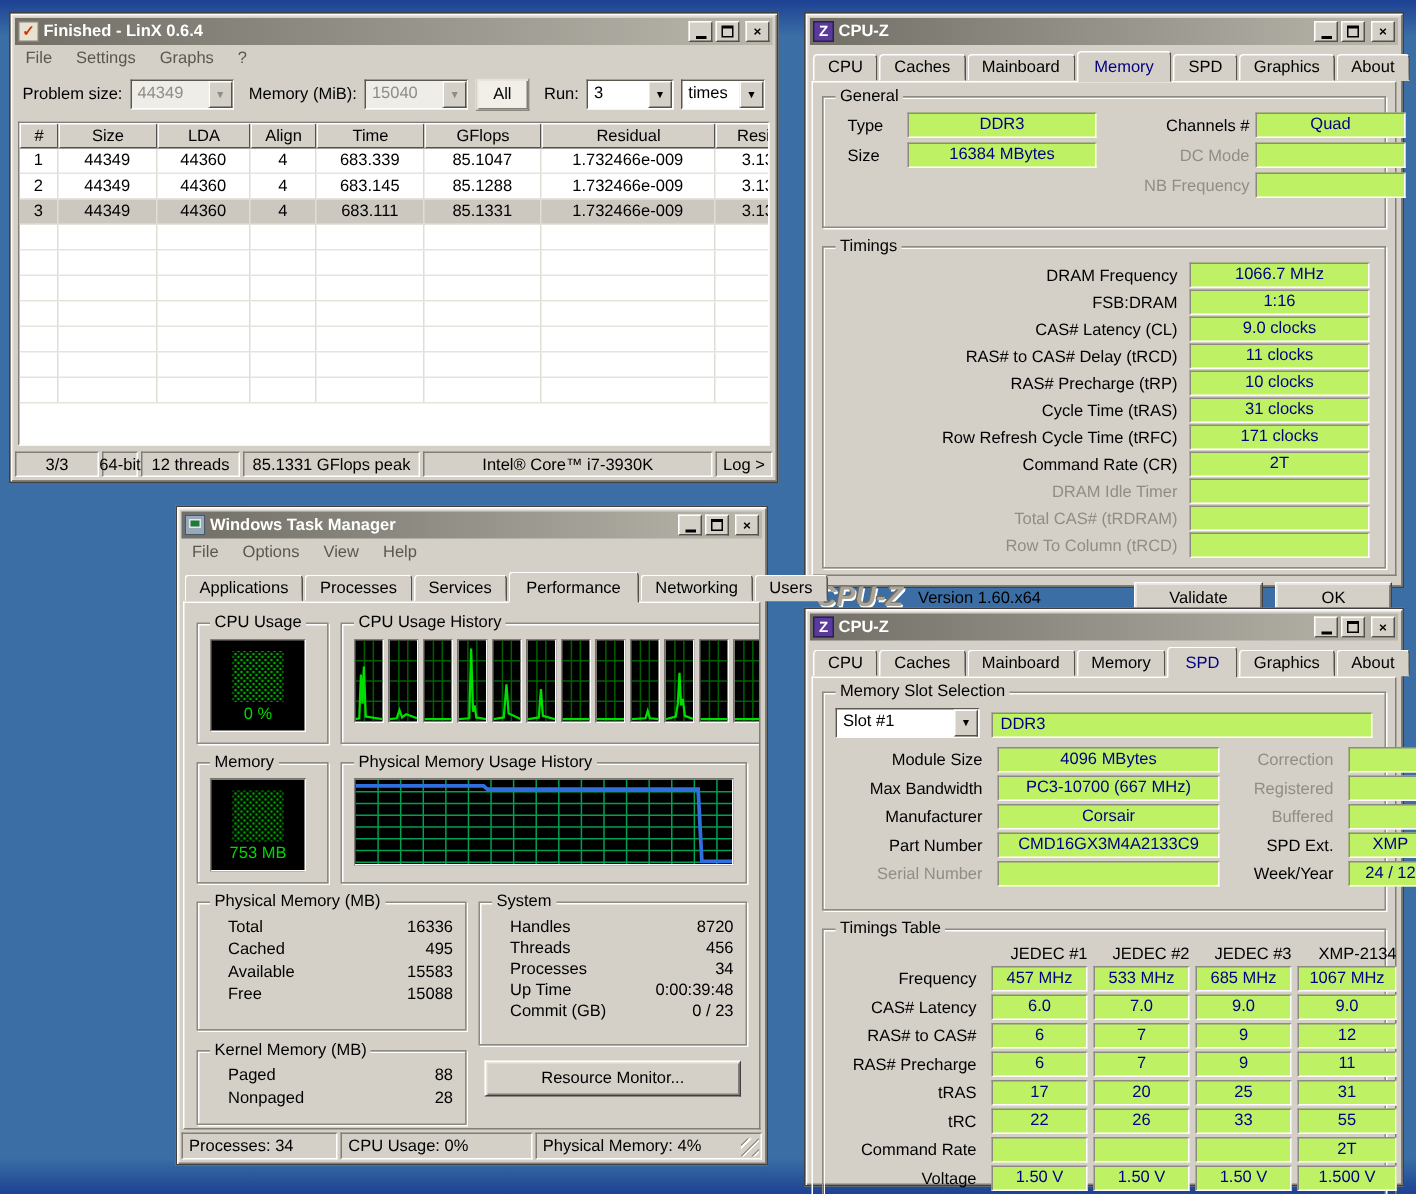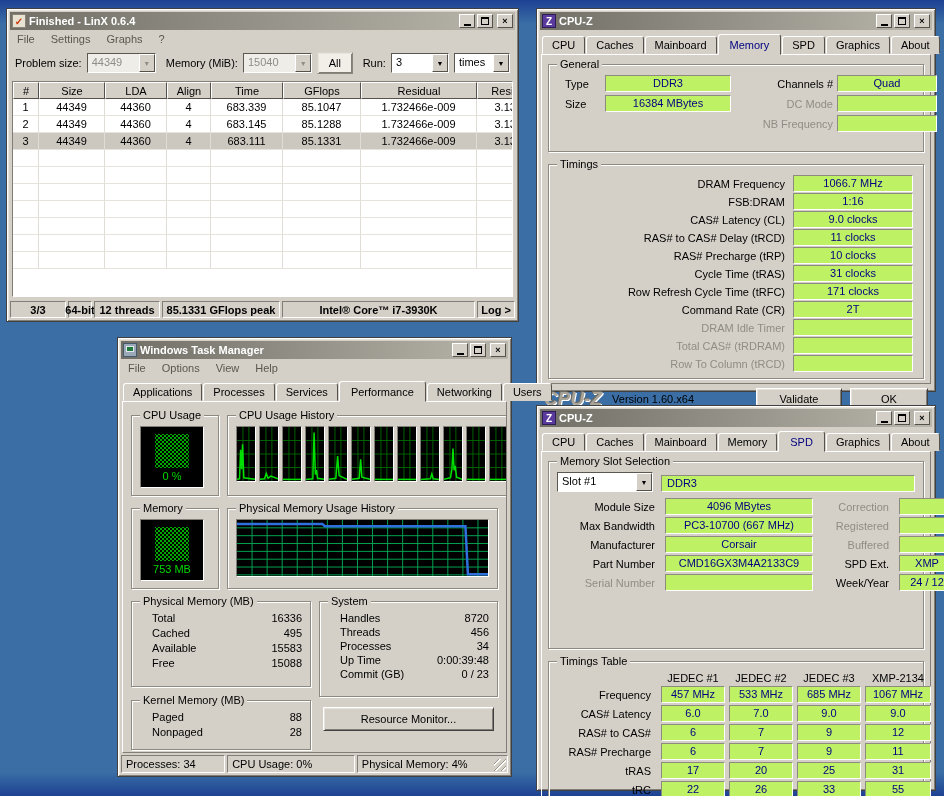--- a/index.html
+++ b/index.html
@@ -64,21 +64,21 @@
   .ltable { flex:1; display:flex; flex-direction:column; margin:3px 2px 2px 2px; background:#fff;
     border:1px solid; border-color:#807e76 #fff #fff #807e76; overflow:hidden; }
   .lrow { display:grid; grid-template-columns:26px 66px 62px 44px 72px 78px 116px 110px 1fr;
     flex:0 0 17px; align-items:center; }
   .lrow.hdr { background:#d4d0c8; }
   .lrow.hdr .lc { border:1px solid; border-color:#fff #55524b #55524b #fff; height:17px;
     display:flex; align-items:center; justify-content:center; }
   .lrow .lc { text-align:center; height:17px; line-height:16px; border-right:1px solid #e0ddd6;
     border-bottom:1px solid #e6e3dc; overflow:hidden; white-space:nowrap; }
   .lrow.sel { background:#ccc8c0; }
-  .statusbar { flex:0 0 19px; display:flex; gap:2px; align-items:stretch; padding-top:2px;font-weight:bold; }
+  .statusbar { flex:0 0 19px; display:flex; gap:2px; align-items:stretch; padding-top:2px; }
   .sseg { border:1px solid; border-color:#807e76 #fff #fff #807e76; display:flex; align-items:center;
     justify-content:center; padding:0 4px; white-space:nowrap; }
 
   
   .cpuz1 { left:536px; top:8px; width:400px; height:384px; }
   .cpuz2 { left:536px; top:405px; width:400px; height:386px; }
   .tabsrow { flex:0 0 24px; display:flex; align-items:flex-end; padding:4px 2px 0 2px; position:relative; z-index:2; }
   .tab { height:18px; padding:0 9px; background:#d4d0c8; border:1px solid;
     border-color:#fff #55524b #d4d0c8 #fff; border-radius:3px 3px 0 0; display:flex; align-items:center;
     margin-right:1px; position:relative; }
@@ -93,21 +93,21 @@
   .cpuz-footer .spacer { flex:1; }
   .fbtn { width:86px; height:22px; }
 
   .gen-grid { display:grid; grid-template-columns:48px 126px 14px 92px 100px; row-gap:3px; align-items:center; }
   .tim-grid { display:grid; grid-template-columns:228px 120px; row-gap:1px; column-gap:8px; align-items:center; }
   .tim-grid .tl { text-align:right; white-space:nowrap; }
 
   .slot-grid { display:grid; grid-template-columns:102px 148px 74px 56px; column-gap:6px; row-gap:2px; align-items:center; }
   .slot-grid .sl { text-align:right; padding-right:4px; white-space:nowrap; }
   .tt-grid { display:grid; grid-template-columns:100px 64px 64px 64px 66px; column-gap:4px; row-gap:2px; align-items:center; }
-  .tt-grid .th { text-align:center; }
+  .tt-grid .th { text-align:right; }
   .tt-grid .tl { text-align:right; padding-right:6px; white-space:nowrap; }
 
   
   .tm { left:117px; top:337px; width:395px; height:440px; }
   .tm-pane { flex:1; border:1px solid; border-color:#fff #807e76 #807e76 #fff; margin:0 1px;
     padding:6px 8px; display:flex; flex-direction:column; gap:5px; overflow:hidden; }
   .tm-row { display:flex; gap:8px; }
   .led { background:#000; border:1px solid; border-color:#807e76 #fff #fff #807e76;
     width:64px; height:62px; position:relative; }
   .led .dither { position:absolute; left:14px; right:14px; top:7px; height:34px;
@@ -397,21 +397,21 @@
     <div class="tabsrow">
       <div class="tab">CPU</div>
       <div class="tab">Caches</div>
       <div class="tab">Mainboard</div>
       <div class="tab">Memory</div>
       <div class="tab active">SPD</div>
       <div class="tab">Graphics</div>
       <div class="tab">About</div>
     </div>
     <div class="page">
-      <div class="group" style="height:188px">
+      <div class="group" style="height:146px">
         <span class="glabel">Memory Slot Selection</span>
         <div style="display:flex;gap:8px;margin-bottom:6px;align-items:flex-end">
           <div class="combo" style="width:96px">
             <span class="cval">Slot #1</span>
             <span class="cbtn">▼</span>
           </div>
           <div class="fld left" style="flex:1">DDR3</div>
         </div>
         <div class="slot-grid">
           <span class="sl">Module Size</span>

